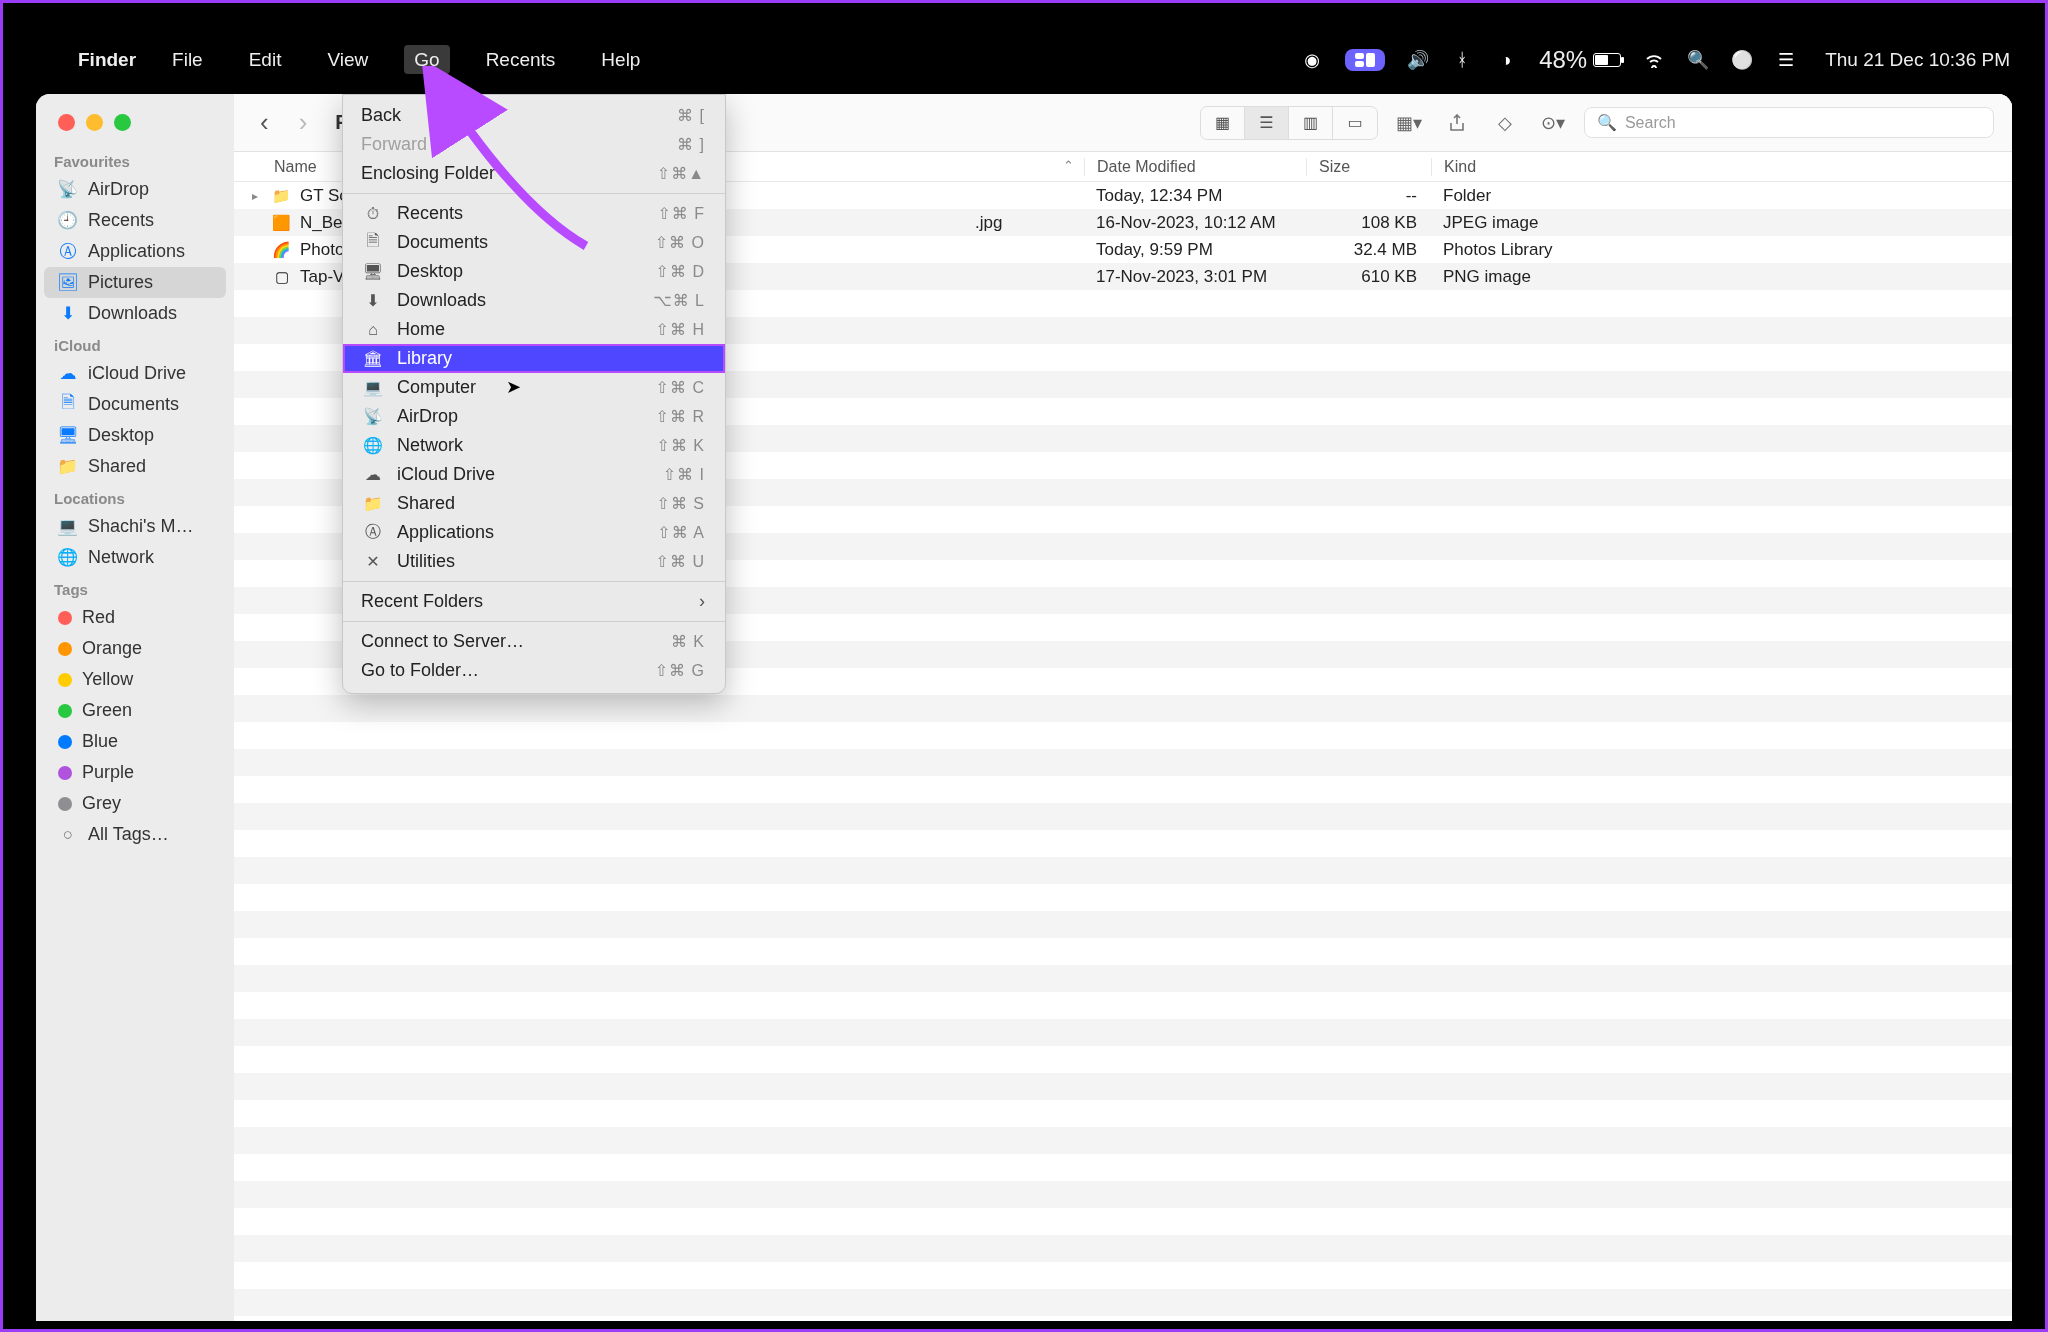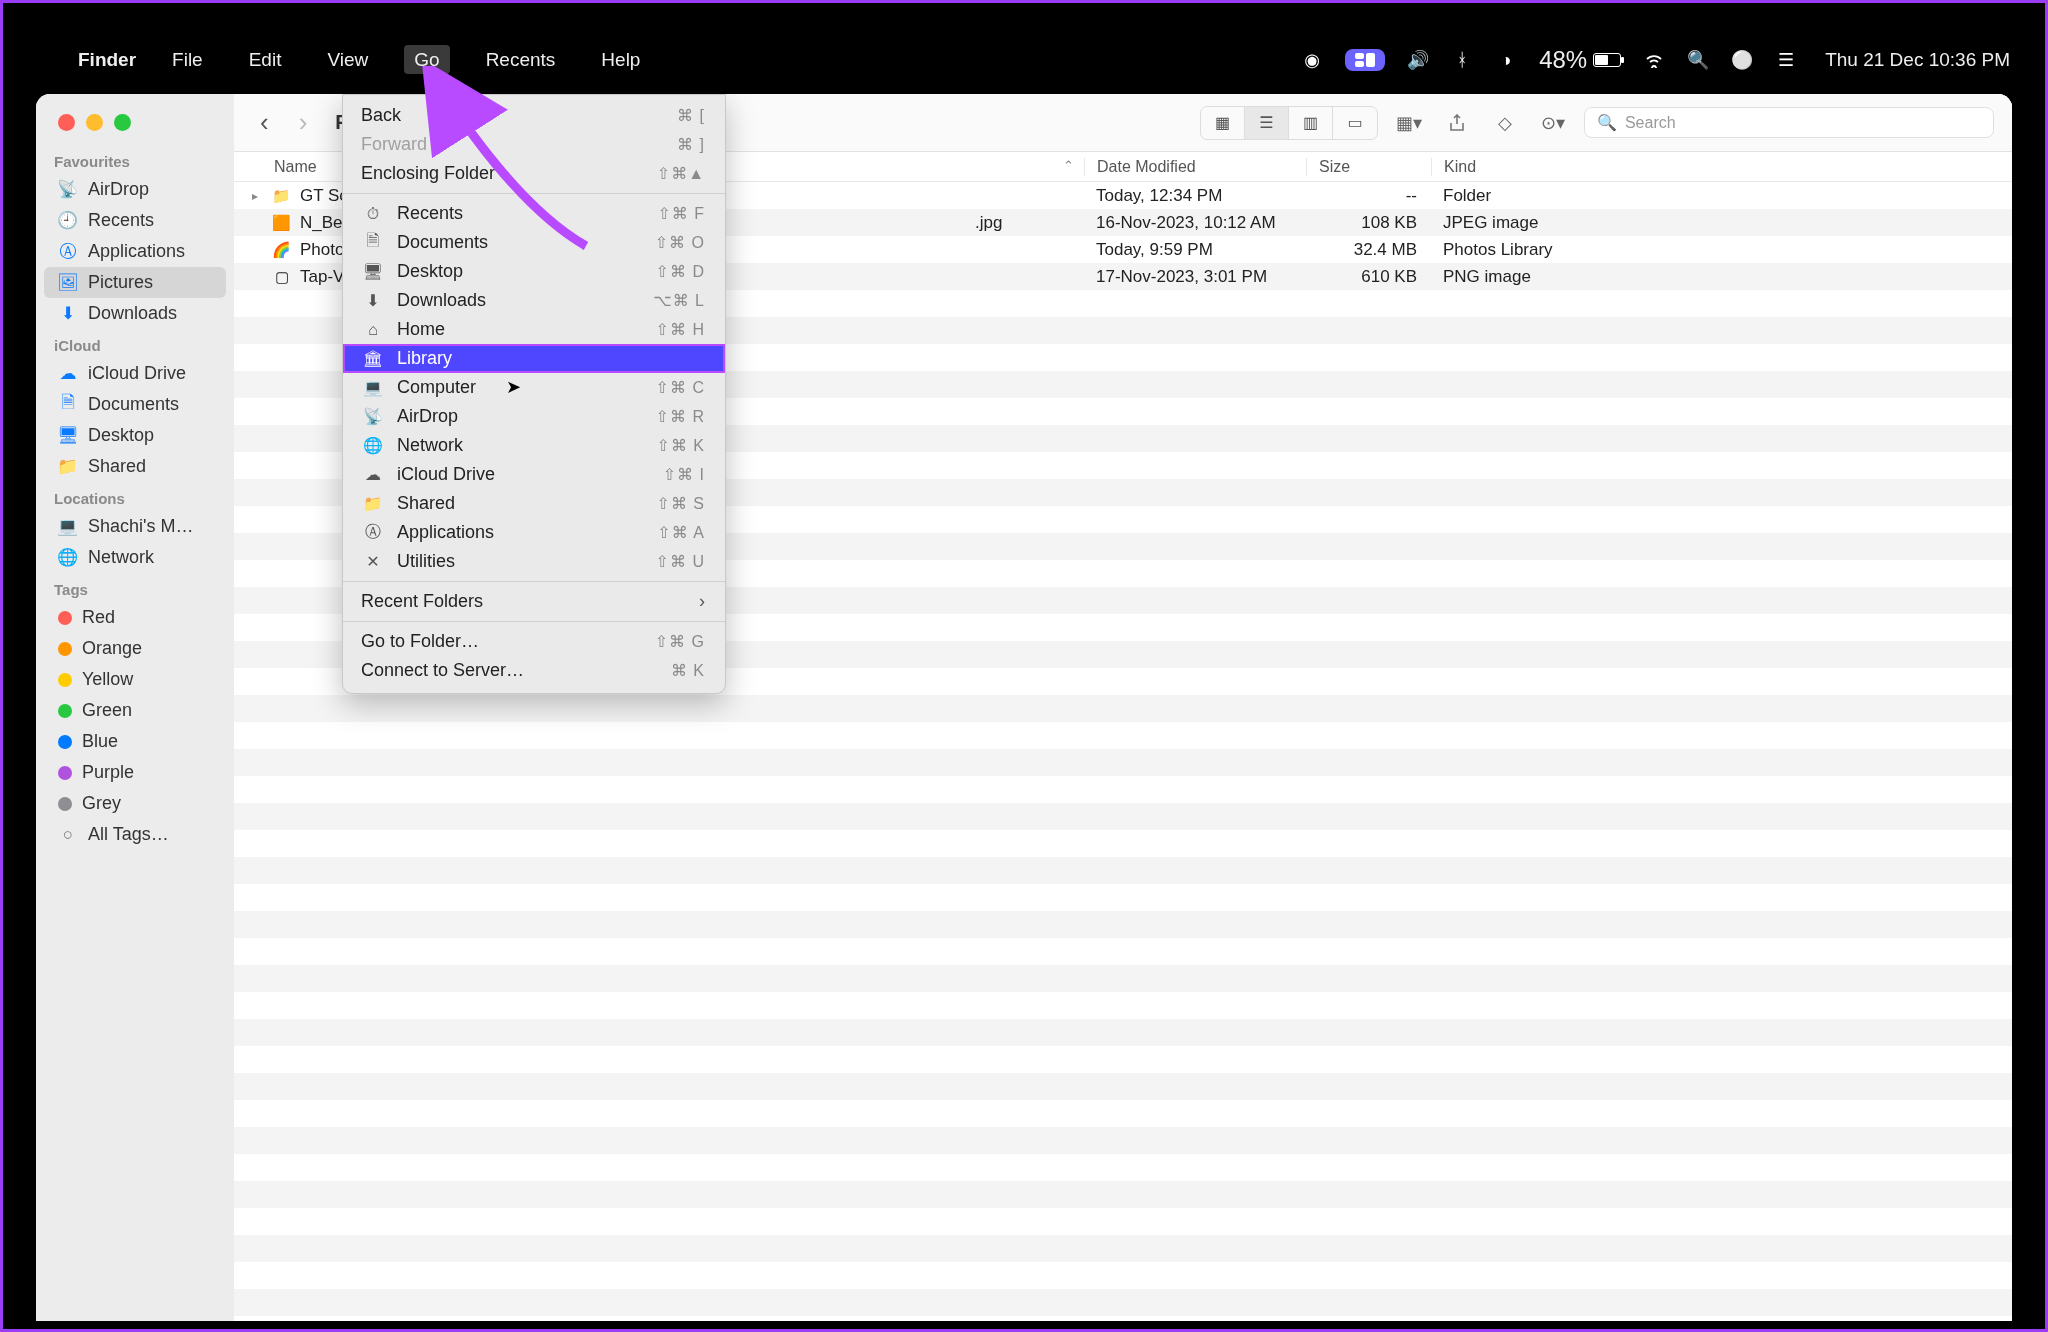--- a/index.html
+++ b/index.html
@@ -393,26 +393,26 @@
         <span class="dlbl">Utilities</span>
         <span class="sc">⇧⌘ U</span>
       </div>
       <div class="dd-sep"></div>
       <div class="dd-row noic">
         <span class="dlbl">Recent Folders</span>
         <span class="chev">›</span>
       </div>
       <div class="dd-sep"></div>
       <div class="dd-row noic">
+        <span class="dlbl">Connect to Server…</span>
+        <span class="sc">⌘ K</span>
+      </div>
+      <div class="dd-row noic">
         <span class="dlbl">Go to Folder…</span>
         <span class="sc">⇧⌘ G</span>
-      </div>
-      <div class="dd-row noic">
-        <span class="dlbl">Connect to Server…</span>
-        <span class="sc">⌘ K</span>
       </div>
     </div>
 
   <svg class="arrow" viewBox="0 0 200 210">
     <defs>
         <marker id="ah" markerWidth="10" markerHeight="10" refX="7" refY="5" orient="auto">
           <path d="M0,0 L10,5 L0,10 z" fill="#b84bff"></path>
         </marker>
       </defs>
     <path d="M180 180 Q 110 140 30 15" stroke="#b84bff" stroke-width="9" fill="none" marker-end="url(#ah)"></path>

